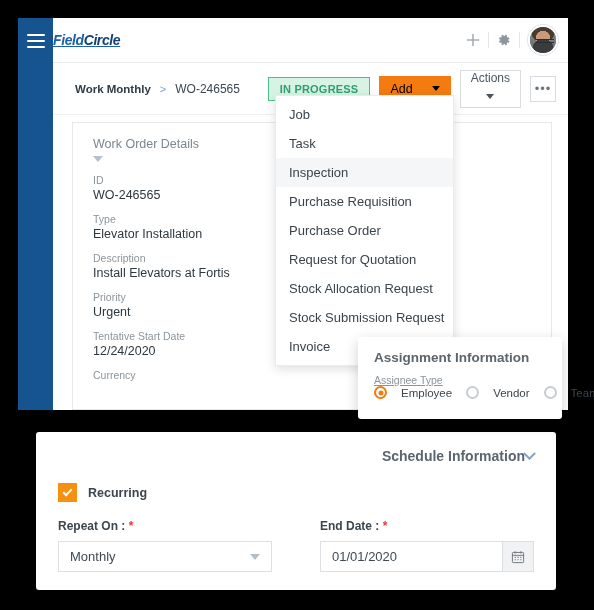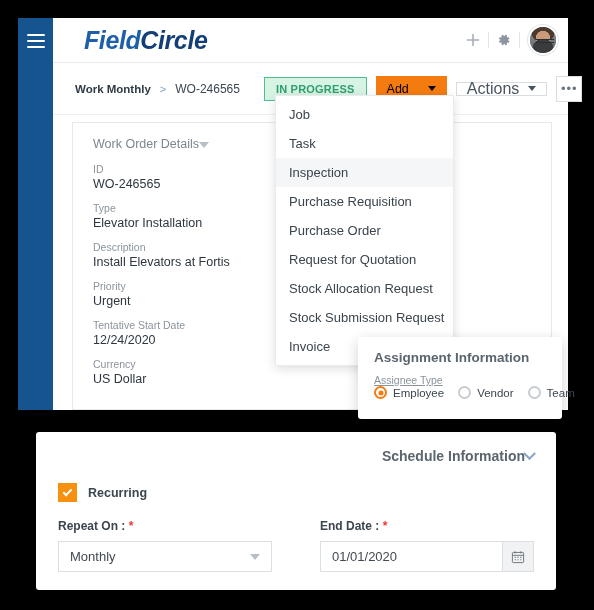--- a/index.html
+++ b/index.html
@@ -34,25 +34,25 @@
 
   
   .topbar {
     position: absolute; left: 35px; top: 0;
     width: 515px; height: 45px;
     background: #ffffff;
     border-bottom: 1px solid #e8eaed;
     display: flex; align-items: center;
   }
   .brand {
-    margin-left: 31px;
-    font-size: 25px; font-weight: bold; font-style: italic;
+    font-size: 14px; font-weight: bold; font-style: italic;
     letter-spacing: -0.4px;
     color: #1d5fa8;
     white-space: nowrap;
+    text-decoration: underline;
   }
   .brand .c2 { color: #123f78; }
   .topbar-right {
     margin-left: auto; margin-right: 10px;
     display: flex; align-items: center; gap: 0px;
   }
   .tb-icon {
     width: 30px; height: 30px;
     display: flex; align-items: center; justify-content: center;
     color: #9aa3ad; cursor: pointer;
@@ -106,25 +106,25 @@
     white-space: nowrap;
   }
   .btn-add {
     height: 26px; padding: 0 11px;
     display: flex; align-items: center; gap: 19px;
     background: #f47b10; color: #000000;
     font-size: 12.5px; font-weight: normal;
     cursor: pointer; white-space: nowrap;
   }
   .btn-actions {
-    height: 14px; padding: 0 10px;
+    height: 38px; padding: 0 10px;
     display: flex; align-items: center; gap: 9px;
     background: #ffffff; border: 1px solid #d9dde2;
-    color: #4a5560; font-size: 16px;
-    cursor: pointer; white-space: nowrap;
+    color: #4a5560; font-size: 12px;
+    cursor: pointer; white-space: nowrap; flex-direction: column;
   }
   .btn-more {
     width: 26px; height: 26px;
     display: flex; align-items: center; justify-content: center;
     background: #ffffff; border: 1px solid #d9dde2;
     color: #6c767f; font-size: 13px; letter-spacing: 1px;
     cursor: pointer;
   }
   .caret-down {
     width: 0; height: 0;
@@ -133,22 +133,23 @@
   }
 
   
   .details-card {
     position: absolute; left: 54px; top: 104px;
     width: 480px; height: 288px;
     background: #ffffff;
     border: 1px solid #e6e9ec;
   }
   .details-head {
-    display: flex; align-items: flex-start; justify-content: flex-start;
+    display: flex; align-items: flex-start; justify-content: space-between;
     padding: 14px 16px 0 20px;
+    flex-direction: column;
   }
   .details-title { font-size: 12.5px; color: #7c868f; }
   .tri-down {
     width: 0; height: 0; margin-top: 5px;
     border-left: 5px solid transparent; border-right: 5px solid transparent;
     border-top: 6px solid #b6c0cb; cursor: pointer;
   }
   .field-list { padding: 12px 20px 0 20px; }
   .field { margin-bottom: 11px; }
   .field-label { font-size: 10.5px; color: #8b949c; margin-bottom: 2px; }
@@ -178,21 +179,21 @@
     width: 204px; height: 82px;
     background: #ffffff;
     border-radius: 3px;
     box-shadow: 0 4px 14px rgba(0,0,0,.18);
     z-index: 60;
     padding: 13px 16px 0 16px;
   }
   .assign-title { font-size: 13.5px; font-weight: bold; color: #5b656e; margin-bottom: 9px; }
   .assign-sub { font-size: 10.5px; color: #8b949c; margin-bottom: 0; text-decoration: underline; }
   .radio-row { display: flex; align-items: center; gap: 14px; }
-  .radio-opt { display: flex; align-items: center; gap: 6px; cursor: pointer; }
+  .radio-opt { display: flex; align-items: center; gap: 14px; cursor: pointer; }
   .radio {
     width: 13px; height: 13px; border-radius: 50%;
     border: 2px solid #c7ccd1; background: #ffffff;
     position: relative; flex: 0 0 auto;
   }
   .radio.on { border-color: #f47b10; }
   .radio.on::after {
     content: ""; position: absolute; left: 50%; top: 50%;
     transform: translate(-50%,-50%);
     width: 5px; height: 5px; border-radius: 50%; background: #f47b10;
@@ -331,21 +332,20 @@
         <div class="field">
           <div class="field-label">Priority</div>
           <div class="field-value">Urgent</div>
         </div>
         <div class="field">
           <div class="field-label">Tentative Start Date</div>
           <div class="field-value">12/24/2020</div>
         </div>
         <div class="field">
           <div class="field-label">Currency</div>
-          <div class="field-value">US Dollar</div>
         </div>
       </div>
     </div>
 
   </div>
 
   <div class="add-menu">
     <div class="add-item">Job</div>
     <div class="add-item">Task</div>
     <div class="add-item active">Inspection</div>

